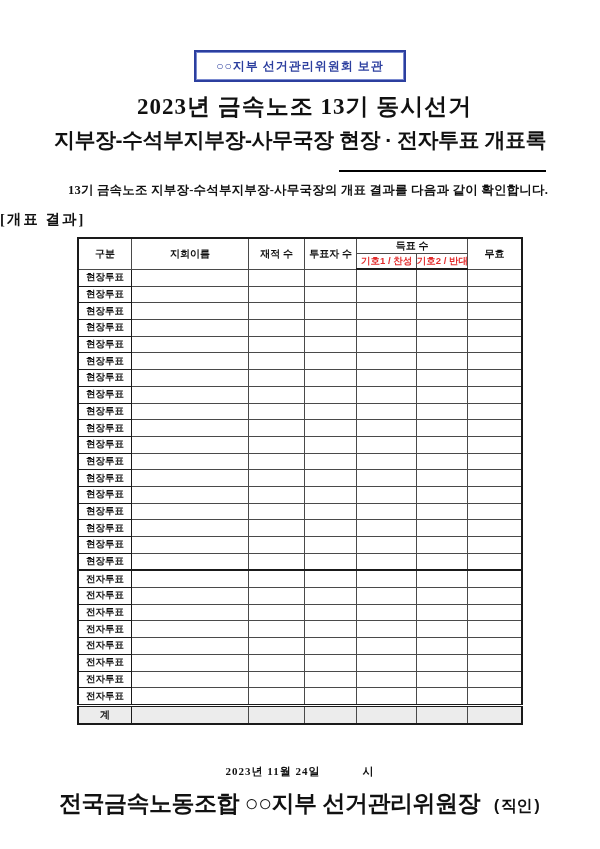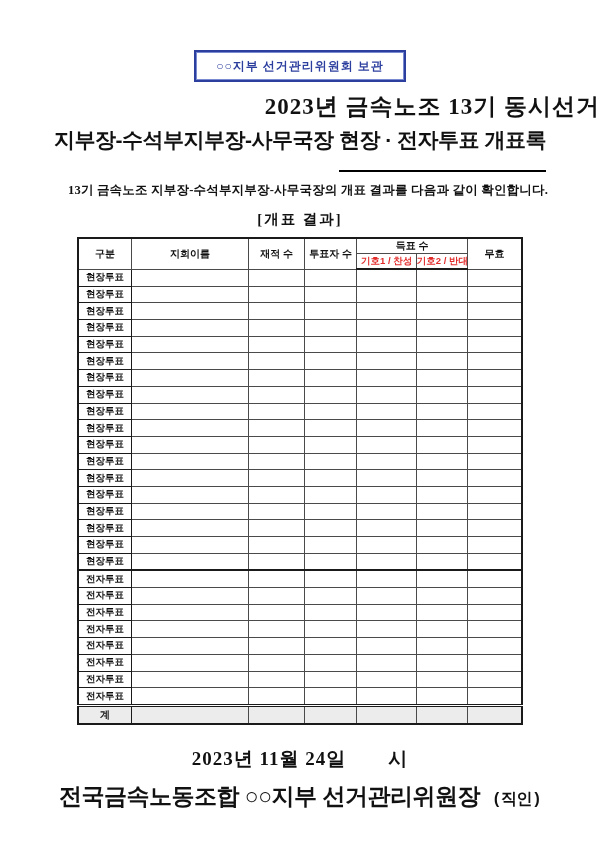--- a/index.html
+++ b/index.html
@@ -23,21 +23,21 @@
   .archive-box .archive-label{
     font-size:12px;
     font-weight:700;
     letter-spacing:1px;
     color:#2c3f9f;
     white-space:nowrap;
   }
 
   .doc-title{
     margin:9px 0 0 0;
-    text-align:right;
+    text-align:center;
     font-size:23px;
     font-weight:600;
     letter-spacing:1px;
     padding-left:9px;
   }
 
   .doc-headline{
     margin:4px 0 0 0;
     text-align:center;
     font-family:"Liberation Sans","DejaVu Sans",sans-serif;
@@ -54,21 +54,20 @@
   .doc-subtitle{
     margin:28px 0 0 16px;
     text-align:center;
     font-size:12.5px;
     font-weight:600;
     letter-spacing:0.2px;
   }
 
   .section-label{
     margin:11px 0 8px 0;
-    text-align:center;
     font-size:14.5px;
     font-weight:700;
     letter-spacing:2px;
   }
 
   
   table.results{
     width:446px;
     margin:8px auto 0 auto;
     border-collapse:collapse;
@@ -98,23 +97,23 @@
     border:1px solid #1a1a1a;
   }
   tbody td{height:15.7px;}
   tbody tr{height:16.7px;}
   tbody tr.section-start th, tbody tr.section-start td{border-top:2px solid #1a1a1a;}
   tbody tr.total-row{background:#ececec;}
   tbody tr.total-row th, tbody tr.total-row td{border-top:3px double #1a1a1a;}
   tbody tr.total-row th{font-size:10px;}
 
   .date-line{
-    margin:21px 0 0 0;
-    text-align:center;
-    font-size:19px;
+    margin:39px 0 0 0;
+    text-align:center;
+    font-size:11px;
     font-weight:600;
     letter-spacing:1px;
   }
   .date-line .time-suffix{margin-left:42px;}
 
   .footer-line{
     margin:9px 0 0 0;
     text-align:center;
     font-family:"Liberation Sans","DejaVu Sans",sans-serif;
     font-size:23px;

